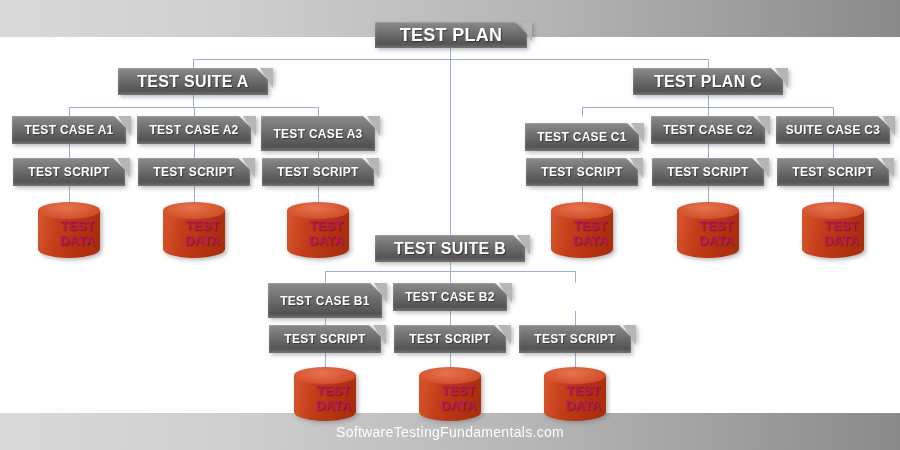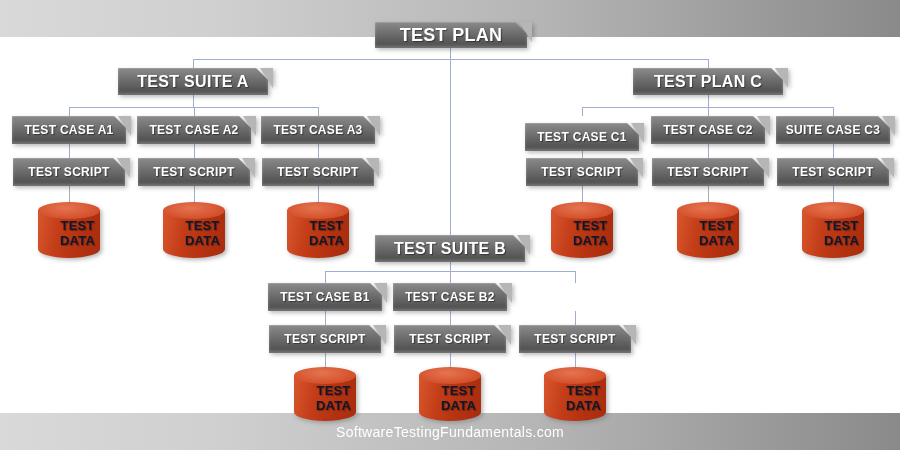--- a/index.html
+++ b/index.html
@@ -43,21 +43,21 @@
   .cyl-body{
     position:absolute;left:0;right:0;top:8px;bottom:0;display:block;
     background:linear-gradient(100deg,#d8572e 0%,#c23c17 35%,#b23110 70%,#a82d0e 100%);
     border-radius:0 0 31px 31px / 0 0 9px 9px;
   }
   .cyl-top{
     position:absolute;left:0;top:0;width:62px;height:17px;display:block;border-radius:50%;
     background:radial-gradient(ellipse at 45% 35%,#e57450 0%,#d65530 60%,#c6431e 100%);
   }
   .cyl-lbl{
-    position:absolute;left:0;right:0;top:17px;text-align:center;color:#0f172a;
+    position:absolute;left:0;right:0;top:17px;text-align:center;color:#be185d;
     font-weight:bold;font-size:13px;line-height:1.15;letter-spacing:.2px;
     text-shadow:1px 1px 1px rgba(0,0,0,.35);
     padding-left:17px;
   }
 </style>
 </head>
 <body>
 
 <div class="stage">
 
@@ -141,27 +141,27 @@
     <div class="bar">
       <span class="lbl">TEST CASE A1</span>
     </div>
   </div>
   <div class="node case" style="left:137px;top:116px;width:114px;height:28px">
     <i class="fold"></i>
     <div class="bar">
       <span class="lbl">TEST CASE A2</span>
     </div>
   </div>
-  <div class="node case" style="left:261px;top:116px;width:114px;height:28px">
+  <div class="node case" style="left:261px;top:116px;width:114px;height:35px">
     <i class="fold"></i>
     <div class="bar">
       <span class="lbl">TEST CASE A3</span>
     </div>
   </div>
-  <div class="node case" style="left:268px;top:283px;width:114px;height:28px">
+  <div class="node case" style="left:268px;top:283px;width:114px;height:35px">
     <i class="fold"></i>
     <div class="bar">
       <span class="lbl">TEST CASE B1</span>
     </div>
   </div>
   <div class="node case" style="left:393px;top:283px;width:114px;height:28px">
     <i class="fold"></i>
     <div class="bar">
       <span class="lbl">TEST CASE B2</span>
     </div>

